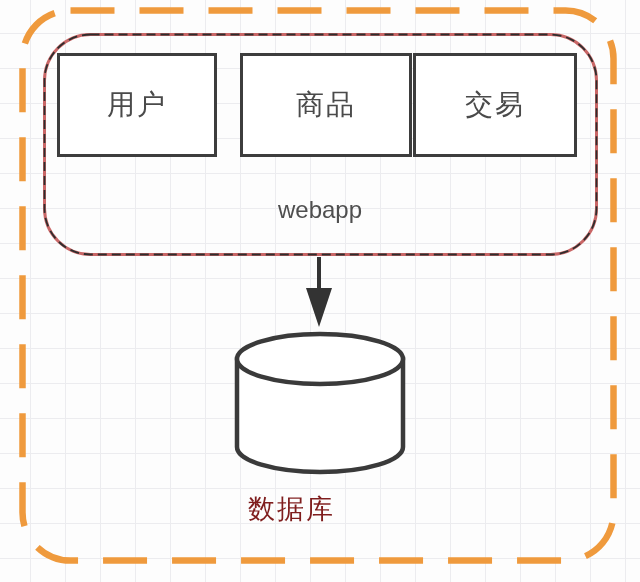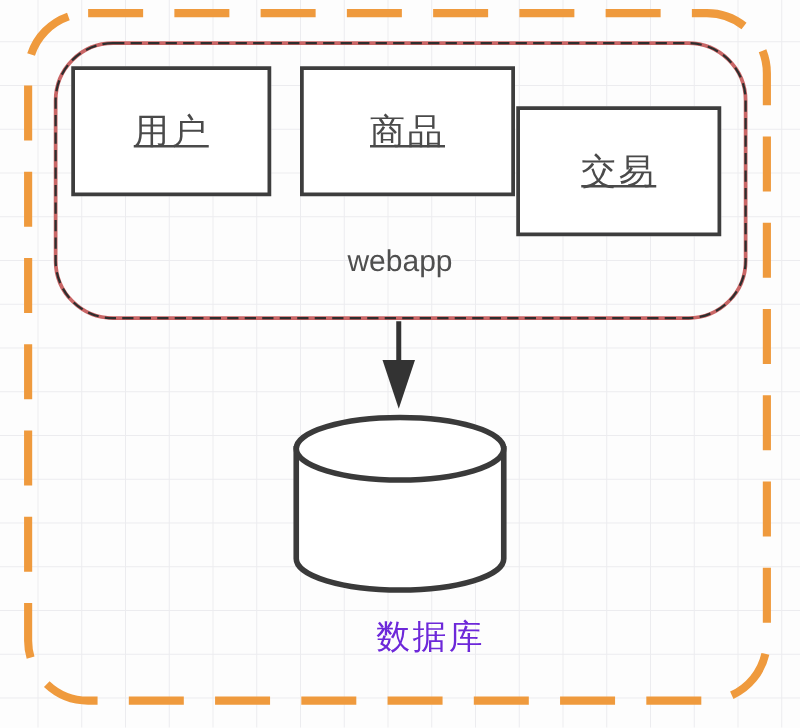--- a/index.html
+++ b/index.html
@@ -14,32 +14,32 @@
       linear-gradient(to right, #ececef 1px, transparent 1px),
       linear-gradient(to bottom, #ececef 1px, transparent 1px);
     background-size: 35px 35px;
     background-position: 30px 33px;
   }
   .shape-layer { position: absolute; left: 0; top: 0; }
   .module-box {
     position: absolute; top: 53px; height: 104px; box-sizing: border-box;
     border: 3px solid #3d3d3d; background: #ffffff;
     display: flex; align-items: center; justify-content: center;
-    font-size: 28px; color: #4a4a4a; letter-spacing: 2px; text-decoration: underline;
+    font-size: 28px; color: #4a4a4a; letter-spacing: 2px;
   }
   .box-user    { left: 57px;  width: 160px; }
   .box-product { left: 240px; width: 172px; }
-  .box-trade   { left: 413px; width: 164px; margin-top: 32px; }
+  .box-trade   { left: 413px; width: 164px; }
   .webapp-label {
     position: absolute; left: 220px; top: 196px; width: 200px;
     text-align: center; font-size: 24px; color: #4f4f4f;
   }
   .db-label {
-    position: absolute; left: 228px; top: 491px; width: 160px;
-    text-align: right; font-size: 27px; color: #6d28d9; letter-spacing: 2px;
+    position: absolute; left: 248px; top: 491px; width: 160px;
+    text-align: left; font-size: 27px; color: #7f1d1d; letter-spacing: 2px;
   }
 </style>
 </head>
 <body>
 
 <div class="grid-layer"></div>
 
 <svg class="shape-layer" width="640" height="582" viewBox="0 0 640 582">
 
   <rect x="22.5" y="10.5" width="591" height="550" rx="48" fill="none" stroke="#EF9A3D" stroke-width="6.5" stroke-dasharray="44 25"></rect>

